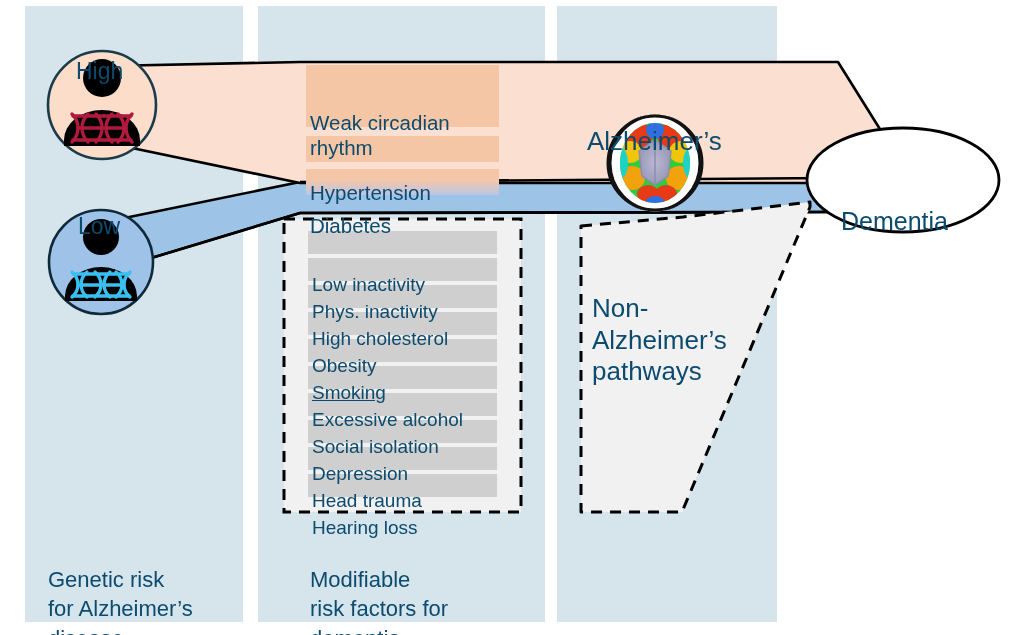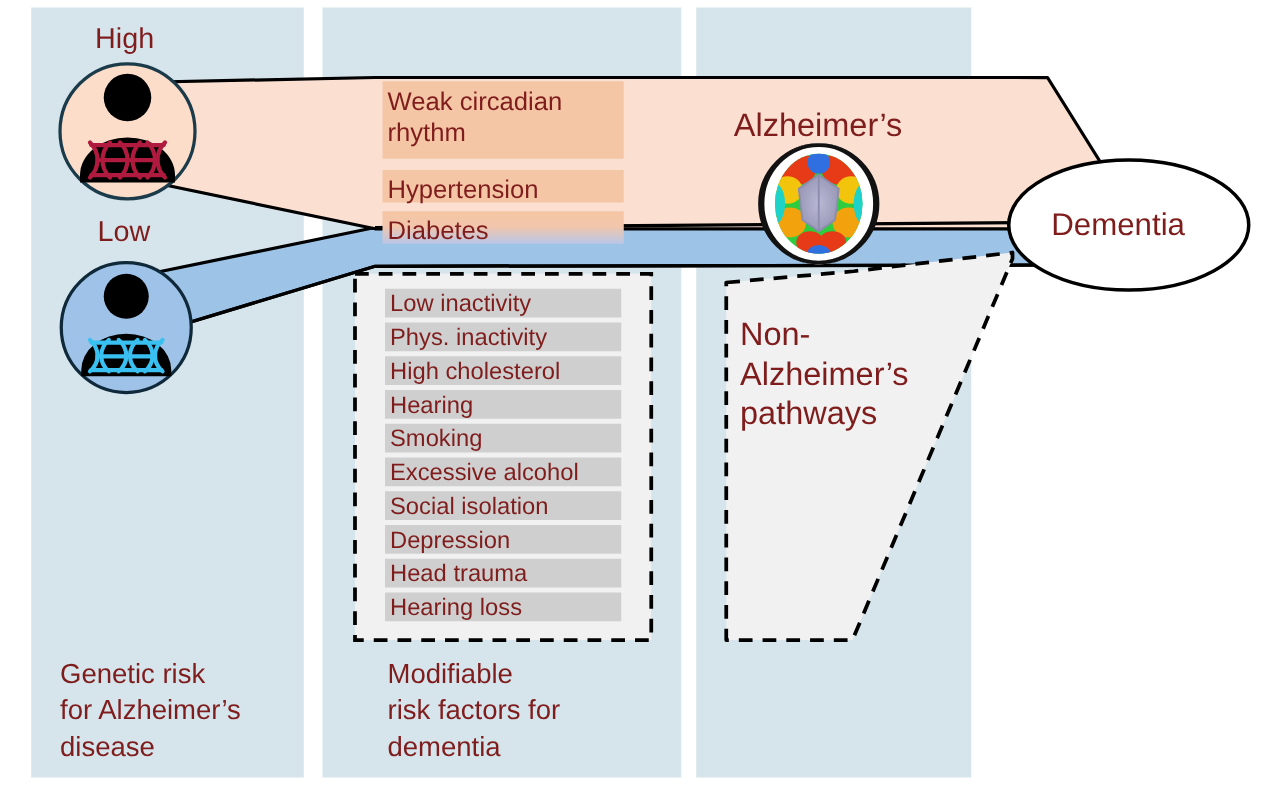--- a/index.html
+++ b/index.html
@@ -1,19 +1,19 @@
 <!DOCTYPE html>
 <html><head>
 <meta charset="utf-8">
 <style>
   html,body{margin:0;padding:0;background:#ffffff;}
   body{width:1024px;height:635px;font-family:"Liberation Sans","DejaVu Sans",sans-serif;}
   #stage{position:relative;width:1024px;height:635px;overflow:hidden;background:#fff;}
   #svgroot{position:absolute;left:0;top:0;width:1024px;height:635px;}
-  .txt{position:absolute;color:#7f1d1d;line-height:1.22;white-space:pre;}
+  .txt{position:absolute;color:#0c4a6e;line-height:1.22;white-space:pre;margin-top:41px;}
   .colcaption{font-size:22px;line-height:1.33;}
   .hl-label{font-size:20.5px;}
   .rf-label{font-size:19px;}
   .nodelabel{font-size:26px;}
   .hilo{font-size:23px;}
   .demlabel{font-size:25px;}
 </style>
 </head>
 <body>
 
@@ -137,22 +137,22 @@
   <div class="txt hilo" style="left:78px;top:171px;">Low</div>
 
   <div class="txt hl-label" style="left:310px;top:69px;">Weak circadian
 rhythm</div>
   <div class="txt hl-label" style="left:310px;top:139px;">Hypertension</div>
   <div class="txt hl-label" style="left:310px;top:172px;">Diabetes</div>
 
   <div class="txt rf-label" style="left:312px;top:232px;">Low inactivity</div>
   <div class="txt rf-label" style="left:312px;top:286px;">High cholesterol</div>
   <div class="txt rf-label" style="left:312px;top:259px;">Phys. inactivity</div>
-  <div class="txt rf-label" style="left:312px;top:313px;">Hearing</div>
-  <div class="txt rf-label" style="left:312px;top:340px;">Smoking</div>
+  <div class="txt rf-label" style="left:312px;top:313px;">Obesity</div>
+  <div class="txt rf-label" style="left:312px;top:340px;text-decoration:underline;">Smoking</div>
   <div class="txt rf-label" style="left:312px;top:394px;">Social isolation</div>
   <div class="txt rf-label" style="left:312px;top:367px;">Excessive alcohol</div>
   <div class="txt rf-label" style="left:312px;top:421px;">Depression</div>
   <div class="txt rf-label" style="left:312px;top:448px;">Head trauma</div>
   <div class="txt rf-label" style="left:312px;top:475px;">Hearing loss</div>
 
   <div class="txt nodelabel" style="left:587px;top:85px;">Alzheimer’s</div>
   <div class="txt nodelabel" style="left:592px;top:252px;">Non-
 Alzheimer’s
 pathways</div>

